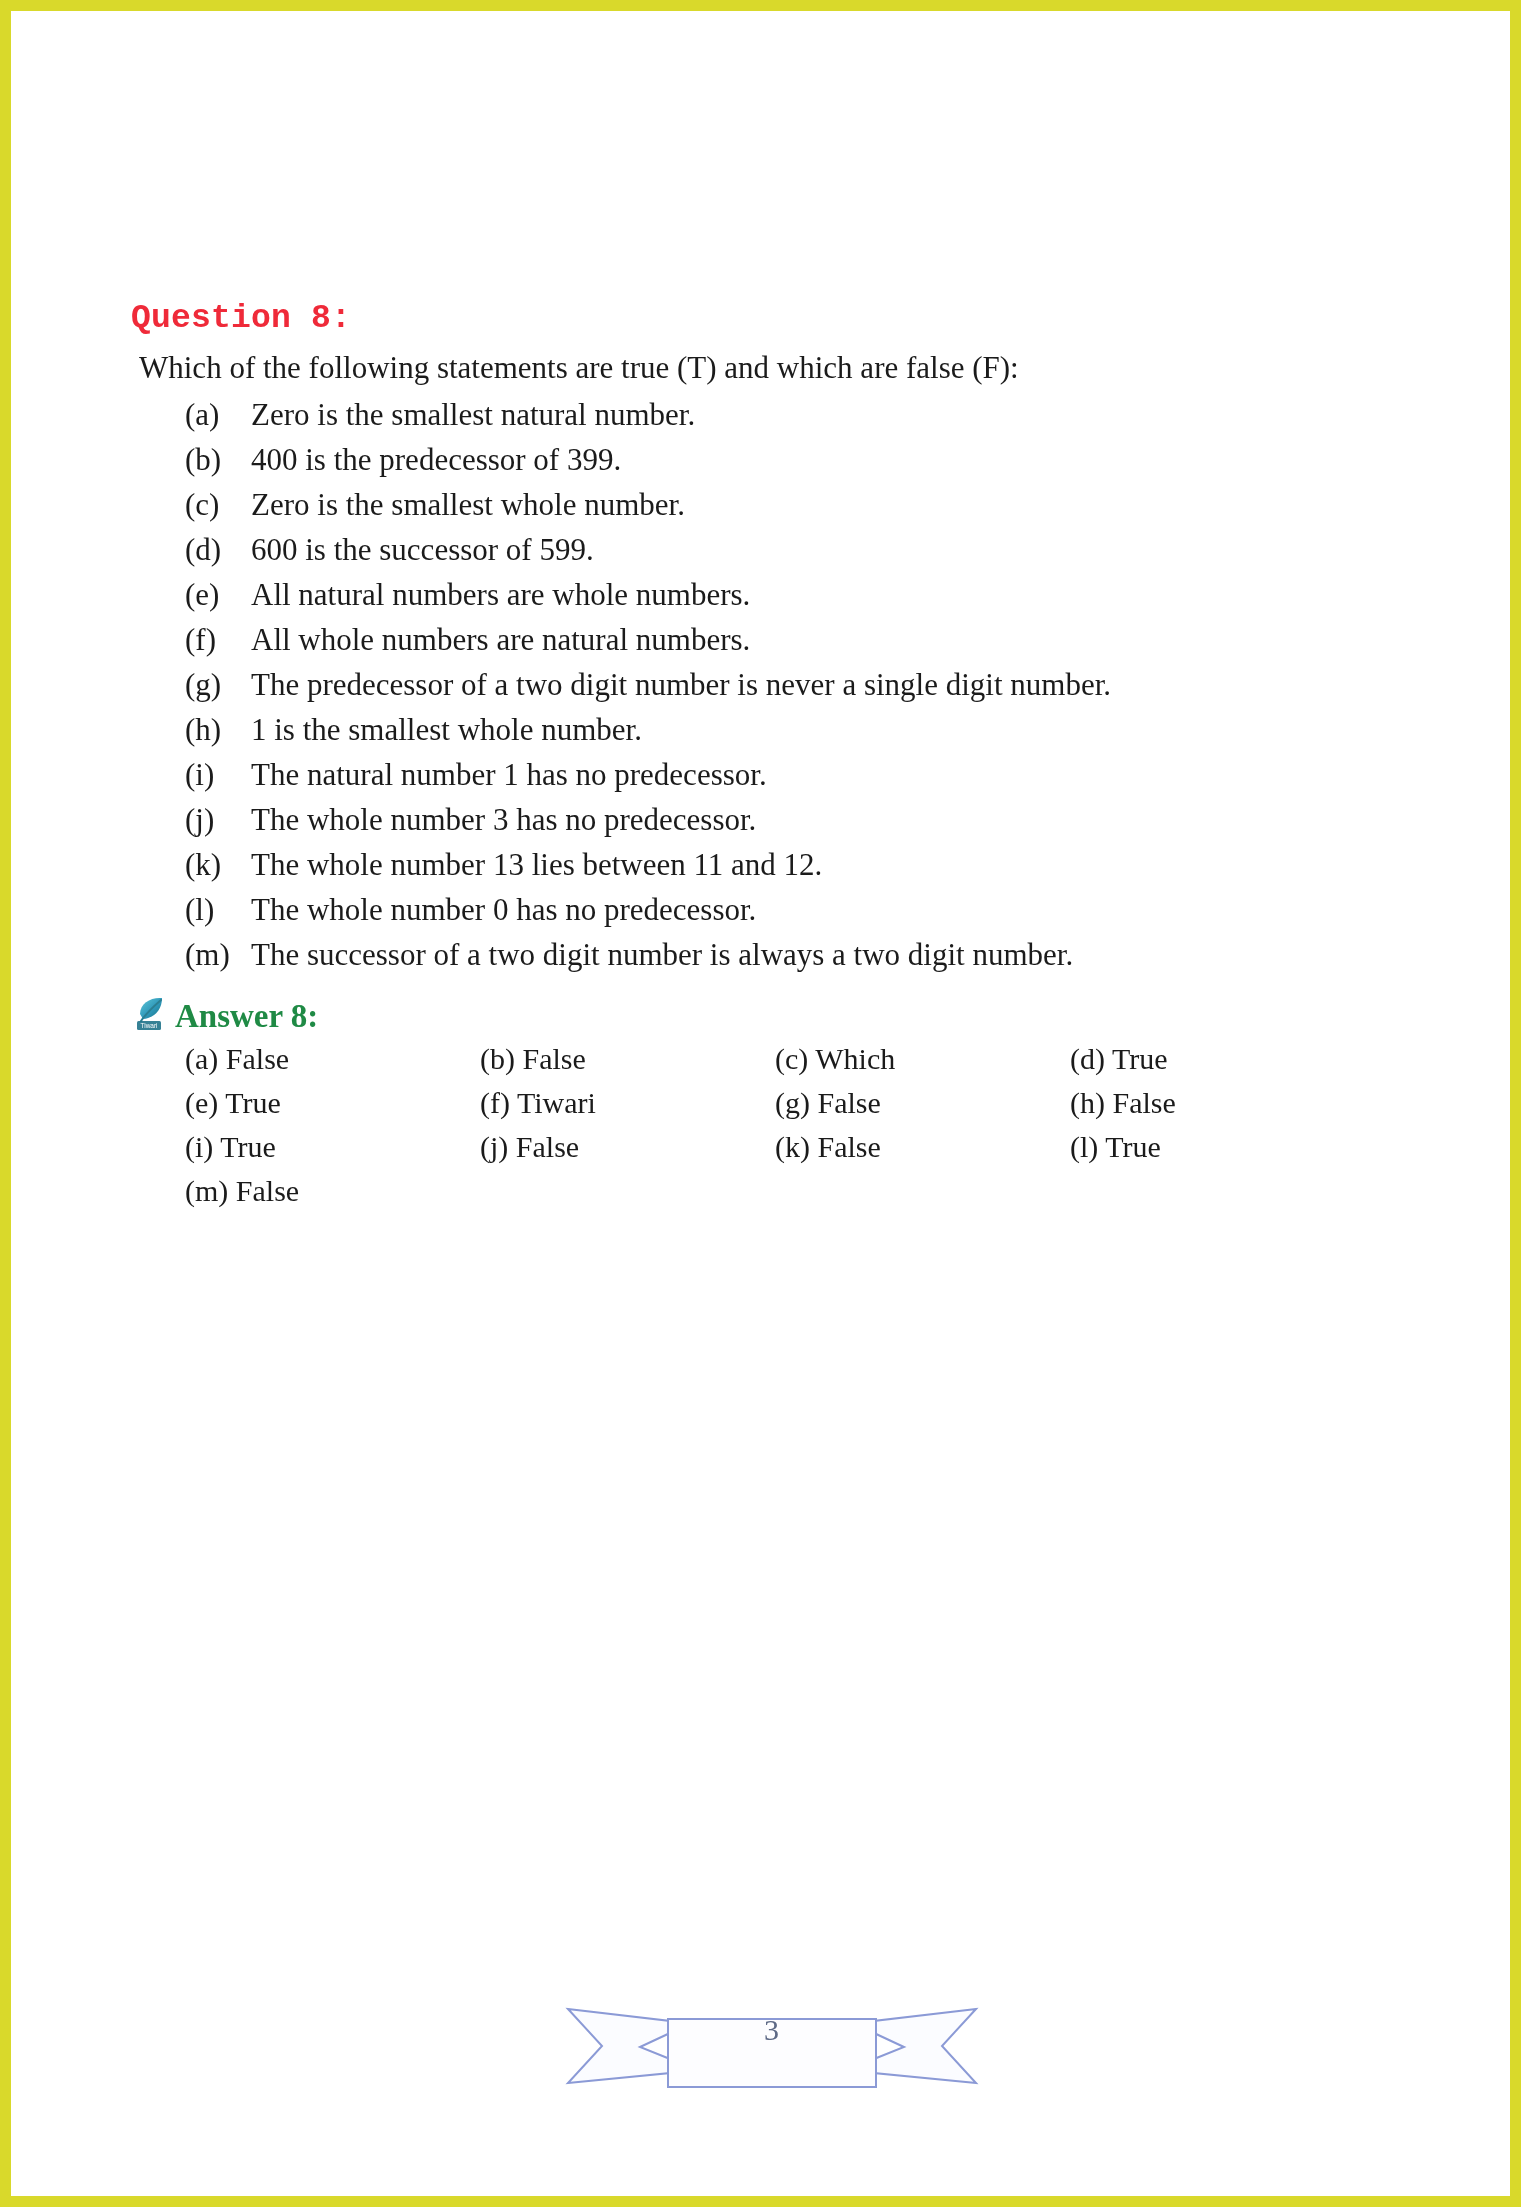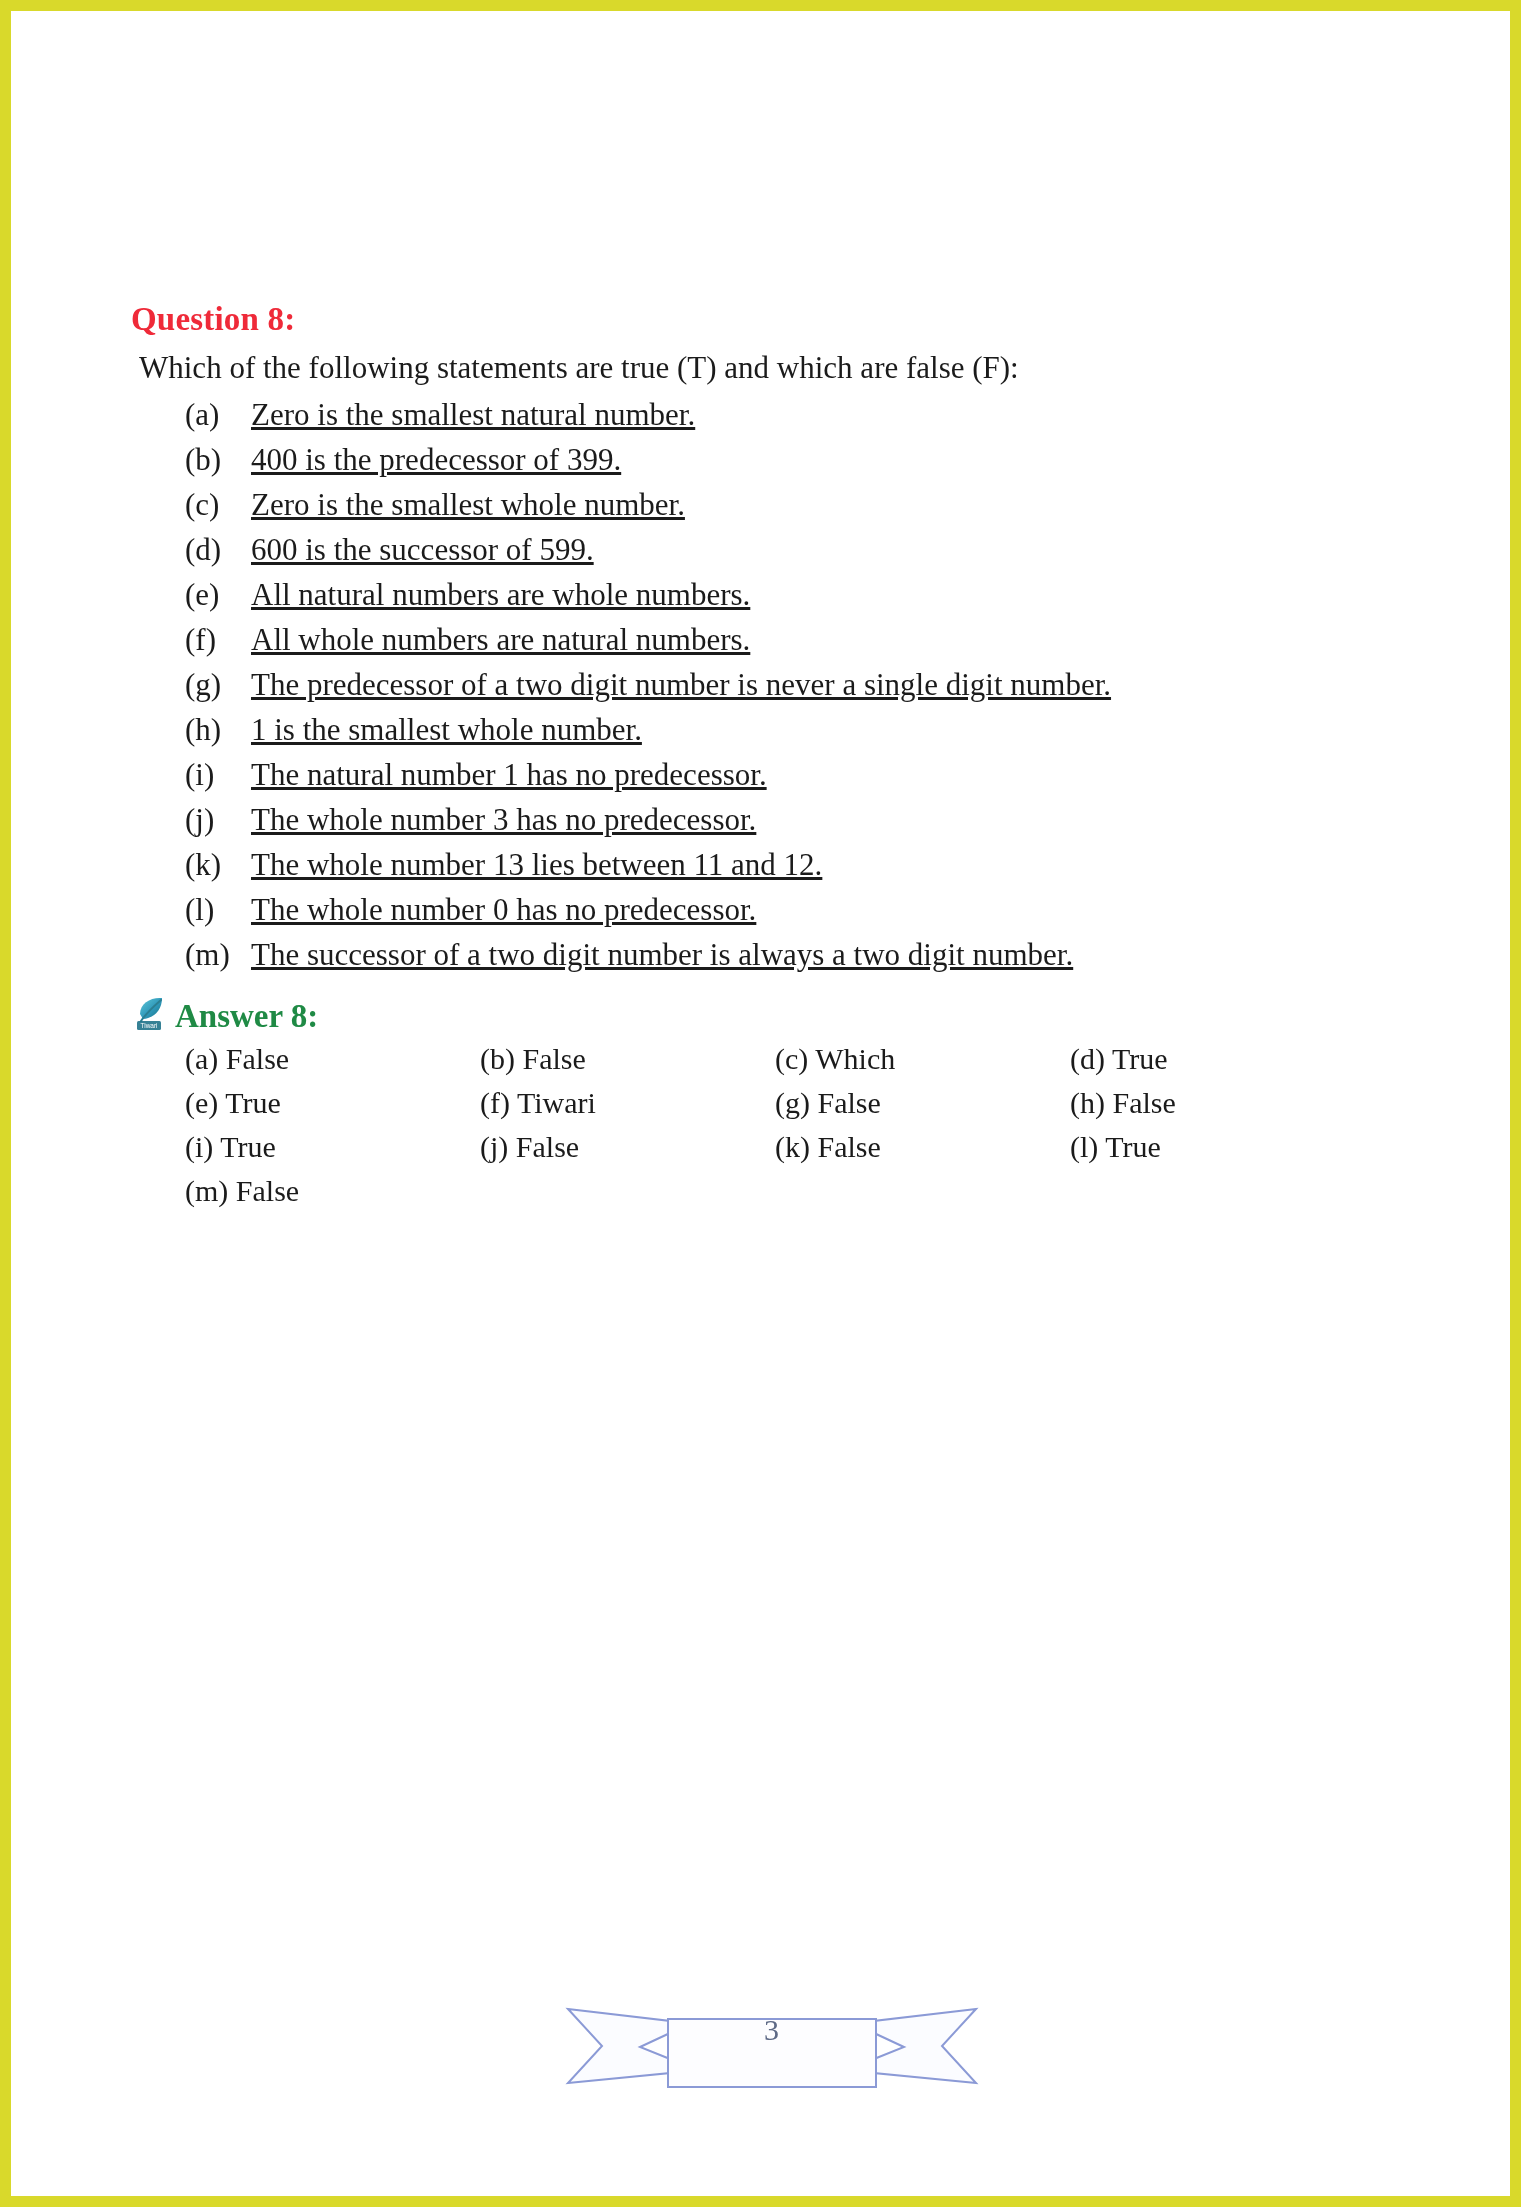--- a/index.html
+++ b/index.html
@@ -45,20 +45,21 @@
   }
 
   .q-heading {
     color: #ef2a39;
     font-weight: bold;
     font-size: 33px;
     line-height: 40px;
     letter-spacing: .2px;
     margin: 0 0 6px 0;
     white-space: nowrap;
+    font-family: Liberation Mono, monospace;
   }
 
   .q-intro {
     color: #1b1b1b;
     font-size: 31px;
     line-height: 45px;
     margin: 0 0 2px 8px;
     white-space: nowrap;
   }
 
@@ -77,21 +78,20 @@
   }
   .q-label {
     display: inline-block;
     width: 66px;
     flex: 0 0 66px;
     padding-left: 54px;
     box-sizing: content-box;
   }
   .q-text {
     display: inline-block;
-    text-decoration: underline;
   }
 
   .a-heading-row {
     display: flex;
     align-items: flex-end;
     margin-top: 16px;
     margin-bottom: 2px;
   }
   .a-logo {
     position: relative;

